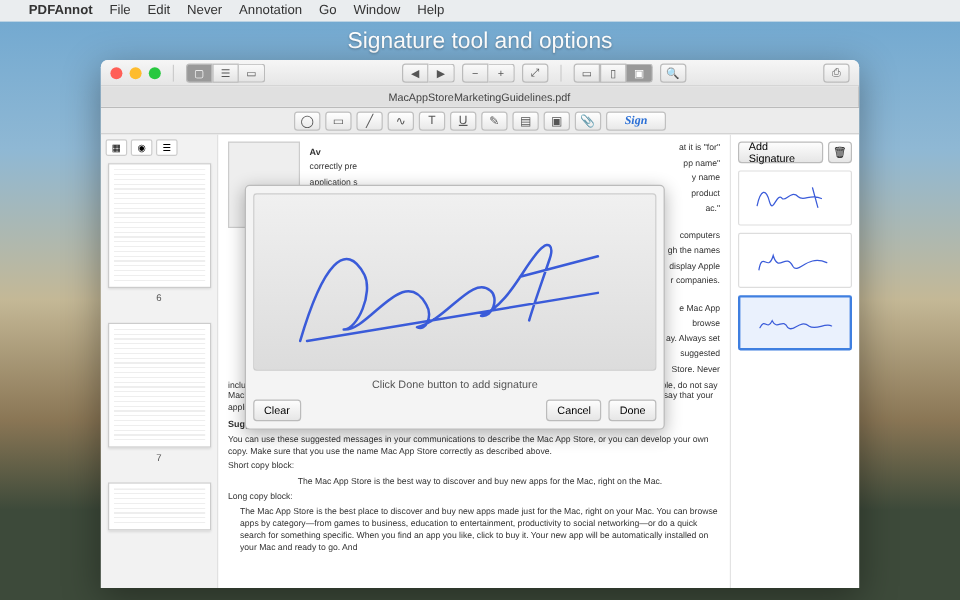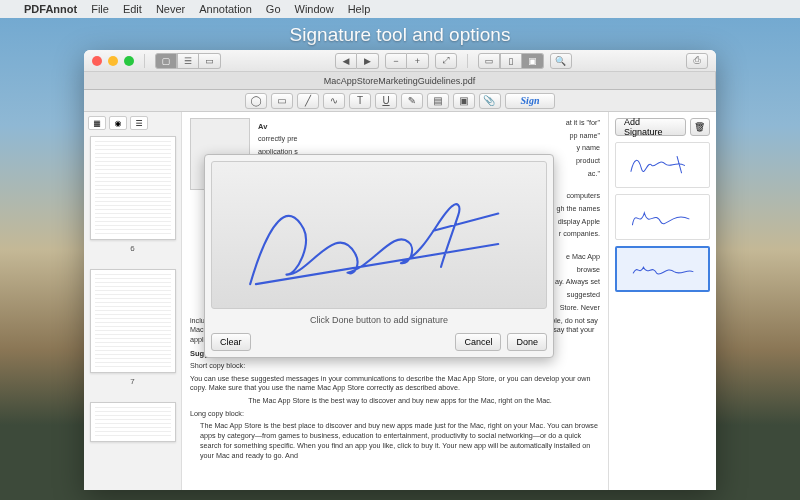--- a/index.html
+++ b/index.html
@@ -265,22 +265,22 @@
             <br>
             <p>e Mac App</p>
             <p>browse</p>
             <p>ay. Always set</p>
             <p>suggested</p>
             <p>Store. Never</p>
           </div>
         </div>
         <p>include other descriptors; for example, do not say Apple Mac App Store. Do not specify a product model; for example, do not say MacBook App Store. It is correct to say that your application is available on the Mac App Store. It is also correct to say that your application can be downloaded from the Mac App Store.</p>
         <h4>Suggested messaging</h4>
+        <p>You can use these suggested messages in your communications to describe the Mac App Store, or you can develop your own copy. Make sure that you use the name Mac App Store correctly as described above.</p>
         <p>Short copy block:</p>
-        <p>You can use these suggested messages in your communications to describe the Mac App Store, or you can develop your own copy. Make sure that you use the name Mac App Store correctly as described above.</p>
         <p style="padding-left:10px;text-align:center;">The Mac App Store is the best way to discover and buy new apps for the Mac, right on the Mac.</p>
         <p>Long copy block:</p>
         <p style="padding-left:10px;">The Mac App Store is the best place to discover and buy new apps made just for the Mac, right on your Mac. You can browse apps by category—from games to business, education to entertainment, productivity to social networking—or do a quick search for something specific. When you find an app you like, click to buy it. Your new app will be automatically installed on your Mac and ready to go. And</p>
       </div>
     </div>
 
     <div class="right-panel">
       <div class="row1">
         <div class="btn">Add Signature</div>
         <div class="btn icon" title="Delete">🗑</div>

